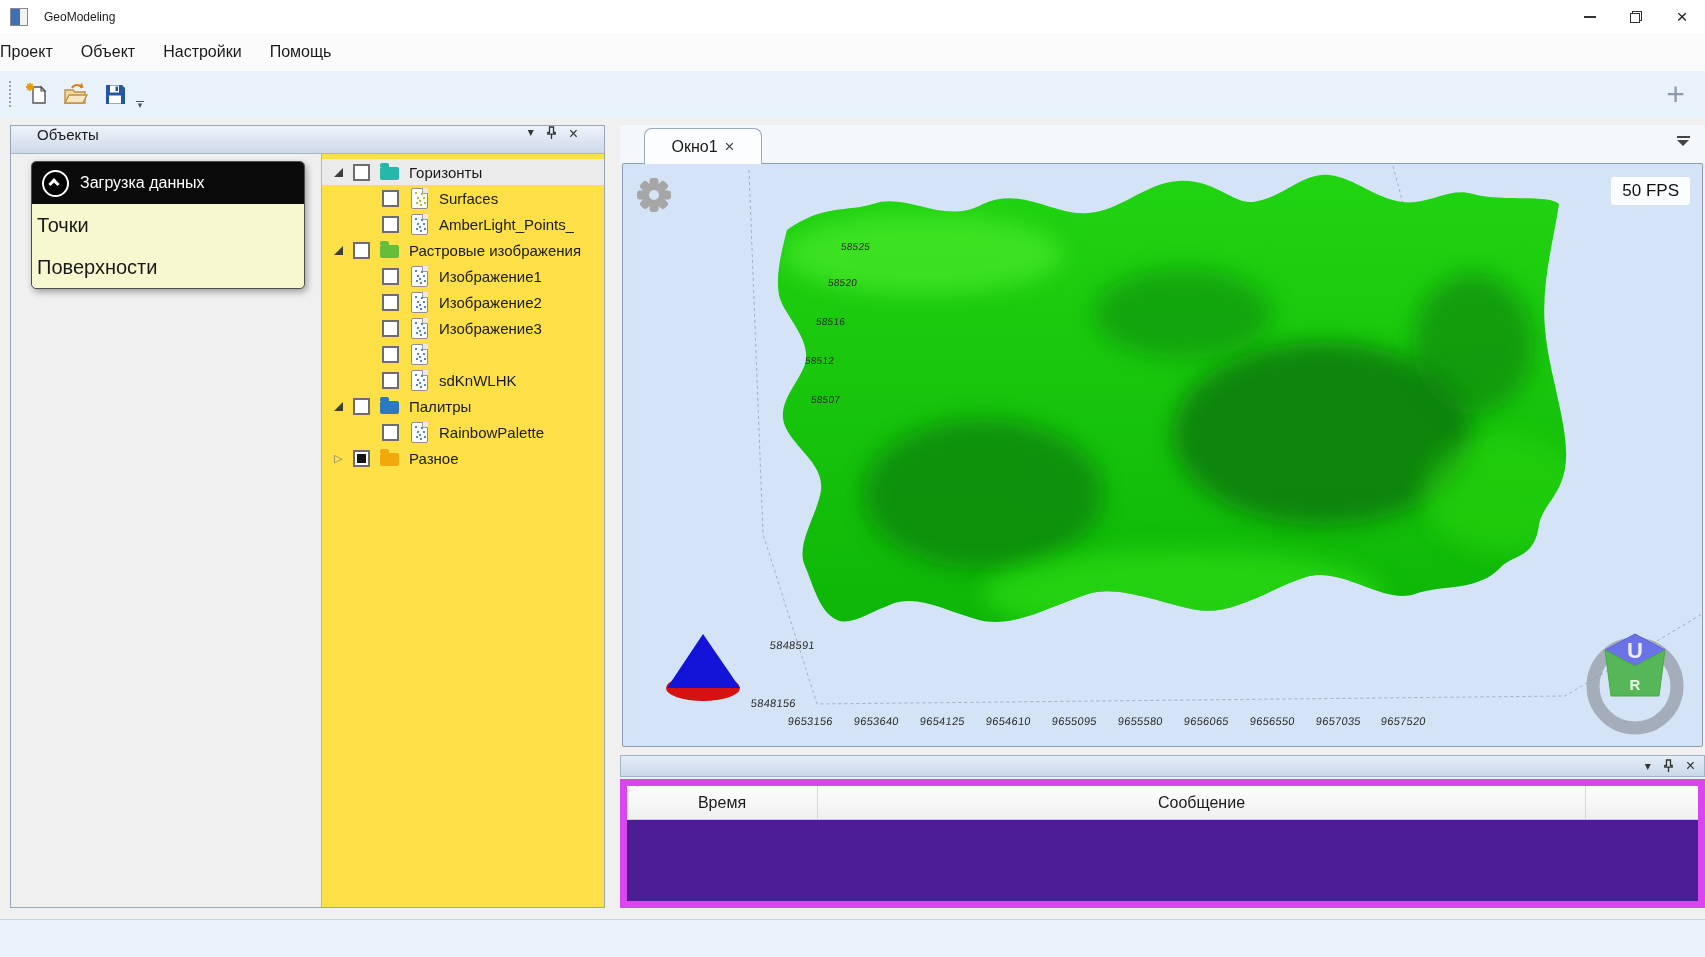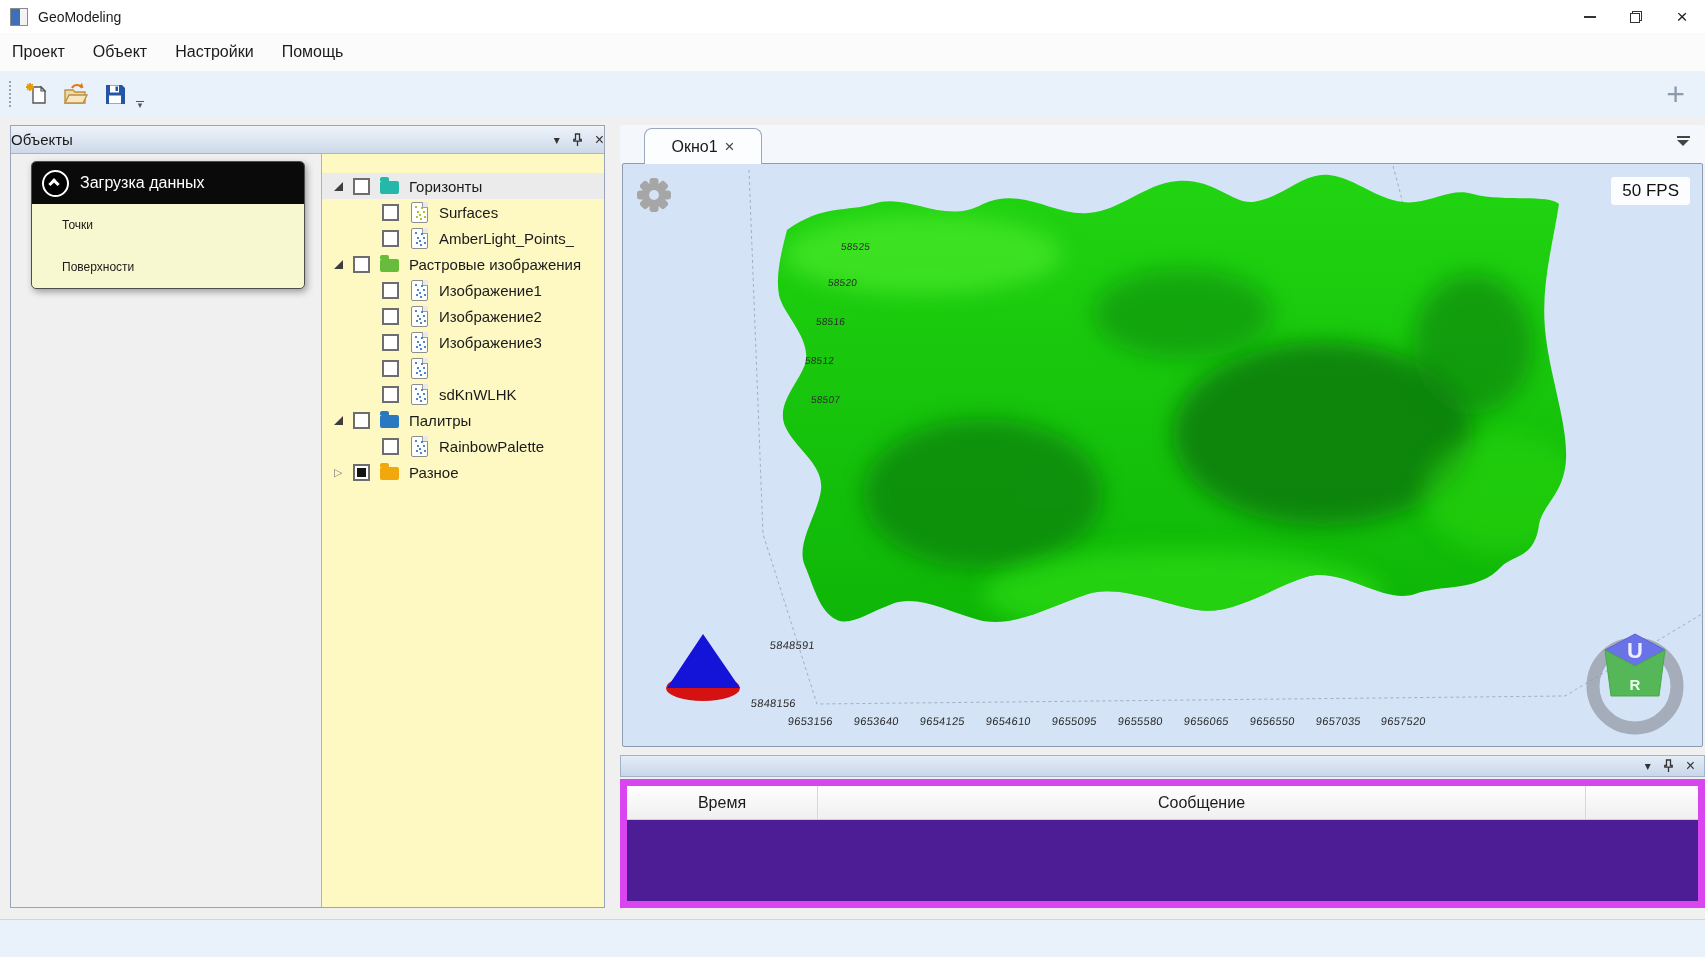--- a/index.html
+++ b/index.html
@@ -6,53 +6,53 @@
   body{
     width:1705px;height:957px;position:relative;overflow:hidden;
     background:#f0f0f0;
     font-family:"Liberation Sans","DejaVu Sans",sans-serif;
     color:#1a1a1a;
   }
   
   .titlebar{position:absolute;top:0;left:0;right:0;height:33px;background:#fff;display:flex;align-items:center}
   .appicon{width:18px;height:18px;margin-left:10px;border:1px solid #8a8a8a;
     background:linear-gradient(90deg,#3f6fb5 0 55%,#f3f3f3 55% 100%);box-sizing:border-box}
-  .apptitle{margin-left:10px;font-size:14px}
+  .apptitle{margin-left:16px;font-size:12px}
   .winbtns{margin-left:auto;display:flex;height:100%}
   .winbtn{width:46px;display:flex;align-items:center;justify-content:center;cursor:default}
   .minico{width:12px;height:2px;background:#333}
   .resto{position:relative;width:12px;height:12px}
   .resto::before{content:"";position:absolute;right:0;top:0;width:8px;height:8px;border:1px solid #333}
   .resto::after{content:"";position:absolute;left:0;bottom:0;width:8px;height:8px;border:1px solid #333;background:#fff}
   .closex{font-size:19px;color:#222;line-height:1}
   
-  .menubar{position:absolute;top:33px;left:0;right:0;height:38px;background:#fbfbfb;display:flex;align-items:center;padding-left:12px}
+  .menubar{position:absolute;top:33px;left:0;right:0;height:38px;background:#fbfbfb;display:flex;align-items:center;}
   .menu-item{font-size:16px;margin-right:28px}
   
   .toolbar{position:absolute;top:71px;left:0;right:0;height:46px;background:#e9f2fb;display:flex;align-items:center}
   .grip{height:26px;border-left:2px dotted #98a3ae;margin-left:9px}
   .tbtn{margin-left:13px;width:26px;height:26px;display:flex;align-items:center;justify-content:center}
   .minidrop{display:flex;flex-direction:column;align-items:center;margin-left:8px;margin-top:20px}
   .minidrop i{display:block;width:8px;height:1px;background:#555;margin-bottom:1px}
   .minidrop span{font-style:normal;font-size:9px;color:#555;line-height:5px}
   .tb-add{margin-left:auto;margin-right:20px;font-size:32px;font-weight:100;color:#8c9aab;line-height:1}
   
   .objects-panel{position:absolute;left:10px;top:125px;width:595px;bottom:49px;border:1px solid #99a6b9;background:#f0f0f0;display:flex;flex-direction:column;box-sizing:border-box}
-  .panel-header{height:27px;flex:none;background:linear-gradient(#eef3fa,#cdd9e9);border-bottom:1px solid #a9b6c8;display:flex;align-items:center;padding:0 0;font-size:15px}
+  .panel-header{height:27px;flex:none;background:linear-gradient(#eef3fa,#cdd9e9);border-bottom:1px solid #a9b6c8;display:flex;align-items:flex-start;padding:0 26px;font-size:15px}
   .ph-title{flex:1}
   .ph-ico{margin-left:12px;color:#333;font-size:12px;line-height:1;display:flex;align-items:center}
   .panel-body{flex:1;display:flex;min-height:0}
   .left-zone{width:310px;flex:none;background:#f0f0f0;border-right:1px solid #b3b3b3;position:relative}
-  .tree-zone{flex:1;background:#fef9c3;padding-top:19px;overflow:hidden}
+  .tree-zone{flex:1;background:#fde047;padding-top:5px;overflow:hidden}
   
   .popup{position:absolute;left:20px;top:7px;width:272px;border:1px solid #4e4e4e;border-radius:5px;overflow:hidden;background:#f8f8d0;box-shadow:2px 3px 7px rgba(0,0,0,.35)}
   .popup-header{height:42px;background:#0a0a0a;color:#fff;display:flex;align-items:center;padding:0 10px;font-size:16px}
   .pu-circle{width:23px;height:23px;border-radius:50%;background:#000;border:2px solid #fff;margin-right:11px;position:relative;flex:none}
   .pu-circle::after{content:"";position:absolute;left:6px;top:8px;width:8px;height:8px;border-top:3px solid #fff;border-left:3px solid #fff;transform:rotate(45deg);box-sizing:border-box}
-  .popup-item{height:42px;display:flex;align-items:center;padding:0 30px;font-size:12px}
+  .popup-item{height:42px;display:flex;align-items:center;padding:0 5px;font-size:20px}
   
   .tree-row{height:26px;display:flex;align-items:center;font-size:15px;padding-left:12px}
   .tree-row.child{padding-left:60px}
   .tree-row.sel{background:#ebebeb}
   .b{font-weight:normal}
   .exp{width:11px;height:11px;margin-right:8px;position:relative;flex:none}
   .exp.open::before{content:"";position:absolute;left:0;bottom:1px;border-left:9px solid transparent;border-bottom:9px solid #3e3e3e}
   .exp.closed{font-size:11px;color:#777;line-height:11px;text-align:left}
   .cb{width:13px;height:13px;border:2px solid #6d6d6d;background:#fff;margin-right:10px;flex:none;display:flex;align-items:center;justify-content:center}
   .cb.filled::after{content:"";width:9px;height:9px;background:#141414}

